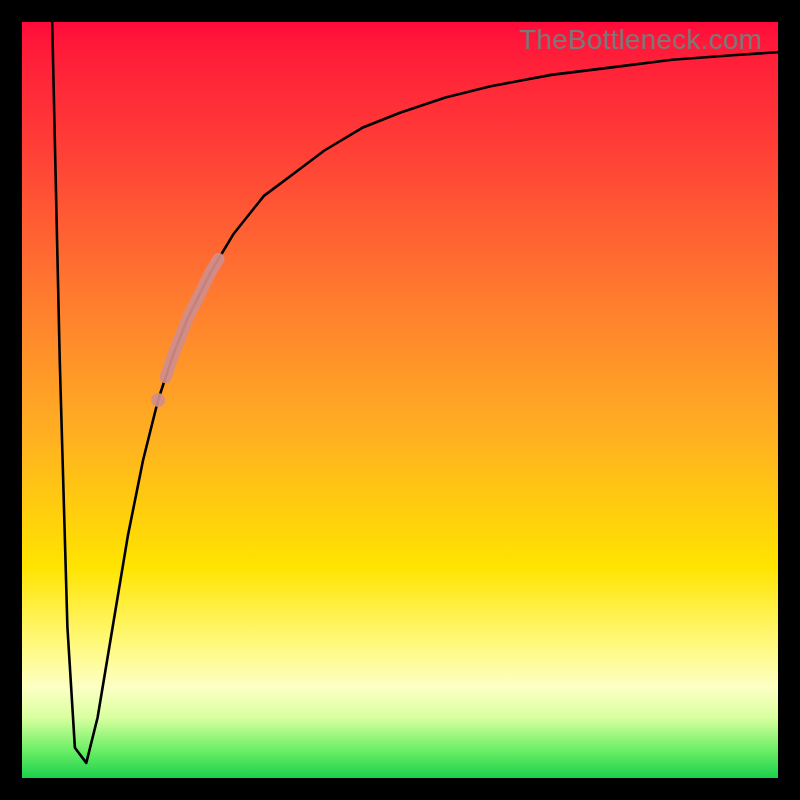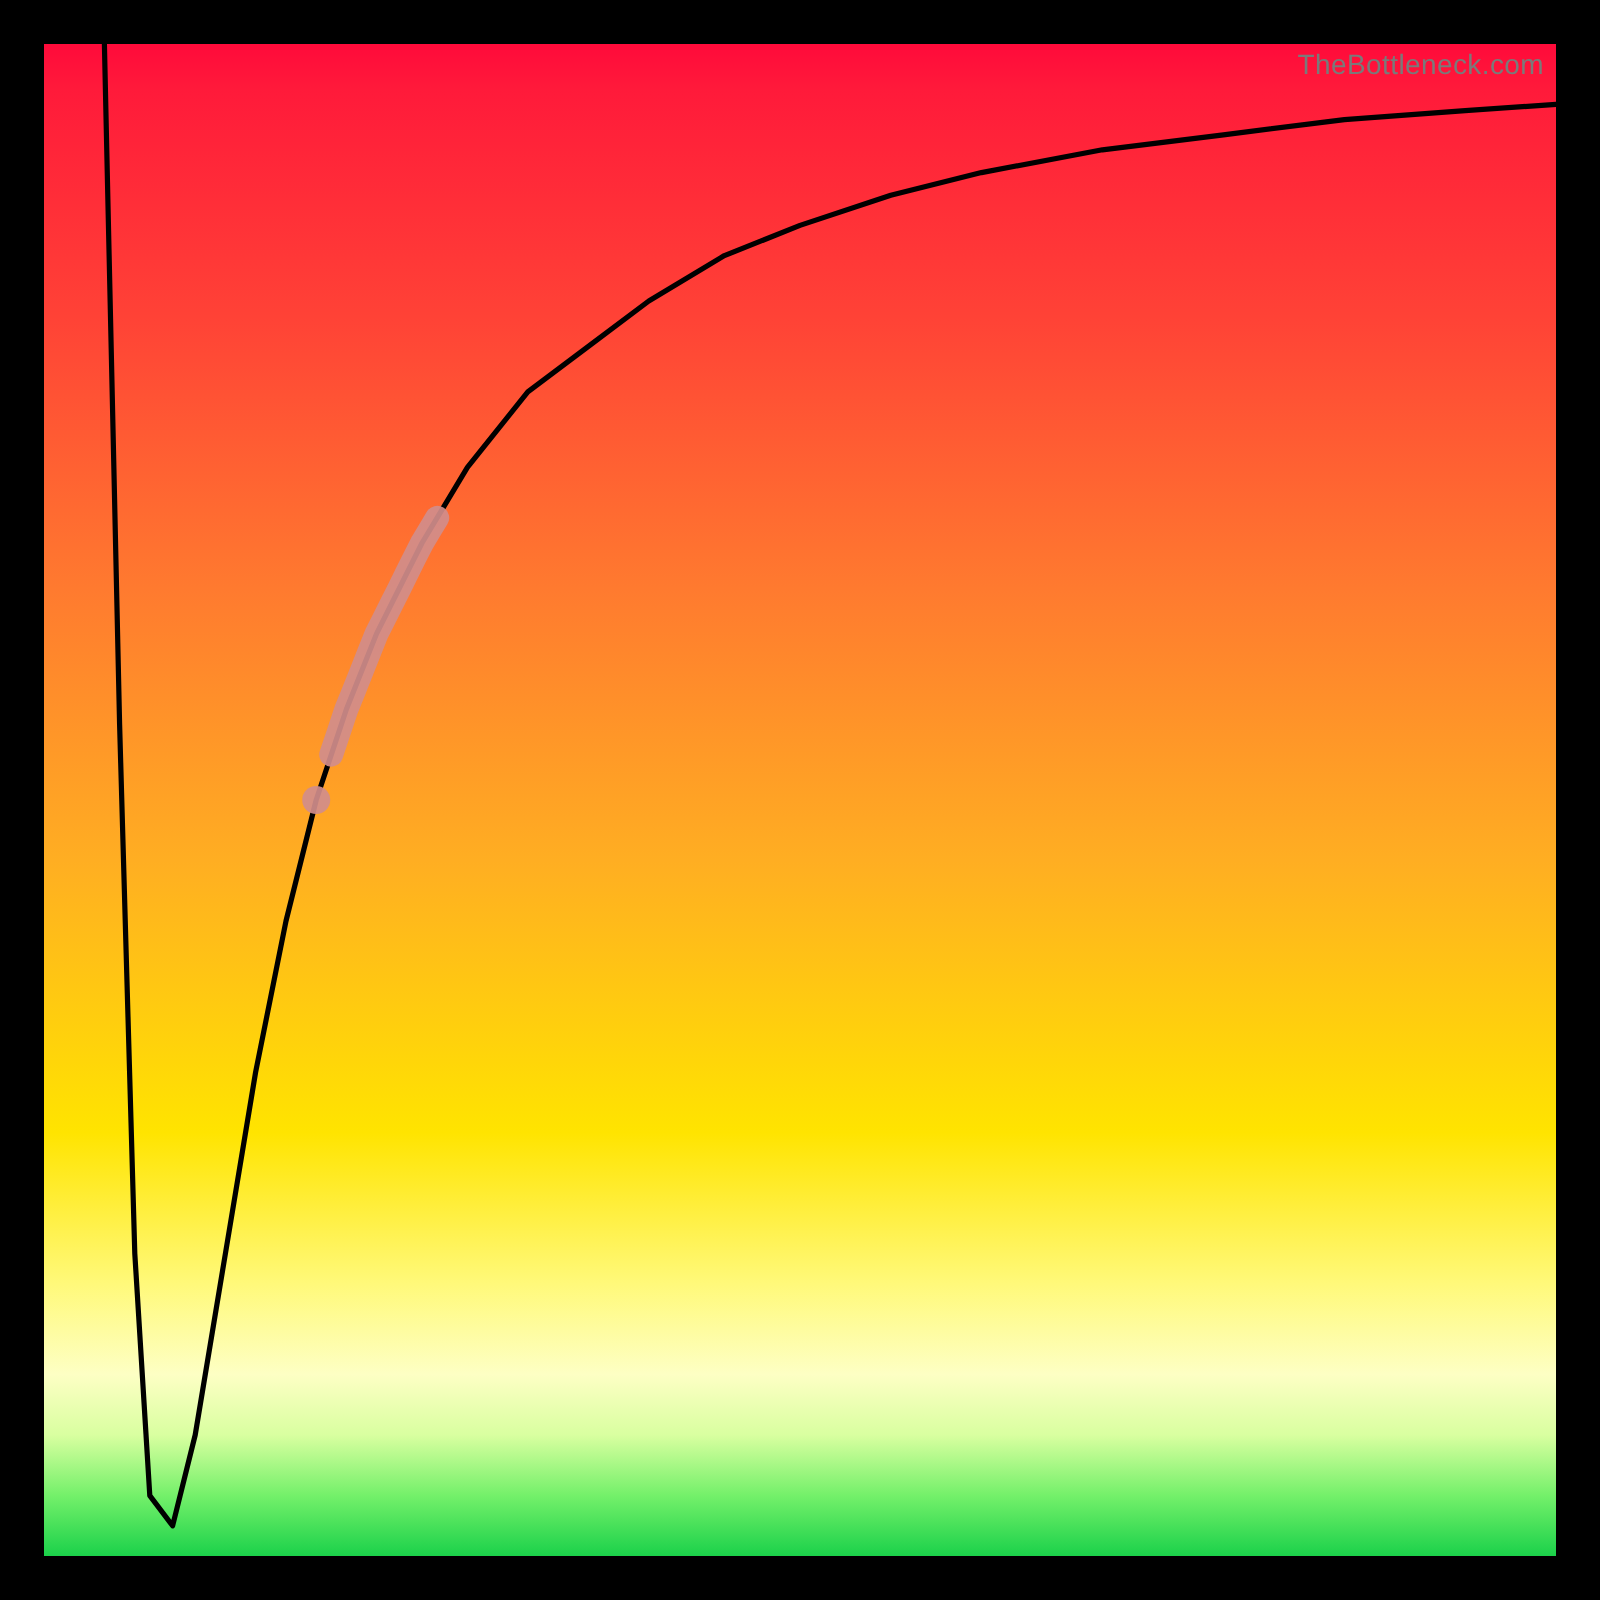--- a/index.html
+++ b/index.html
@@ -35,23 +35,23 @@
       #fff97a 82%,
       #fdffc4 88%,
       #d9ffa0 92%,
       #74f06a 96%,
       #1bd14a 100%
     );
   }
   .attribution {
     position: absolute;
     top: 2px;
-    right: 6px;
+    right: 16px;
     color: #7a7a7a;
-    font-size: 14px;
+    font-size: 28px;
     font-weight: 500;
     letter-spacing: 0.2px;
     user-select: text;
   }
   svg.curve {
     position: absolute;
     left: 0;
     top: 0;
     width: 756px;
     height: 756px;

